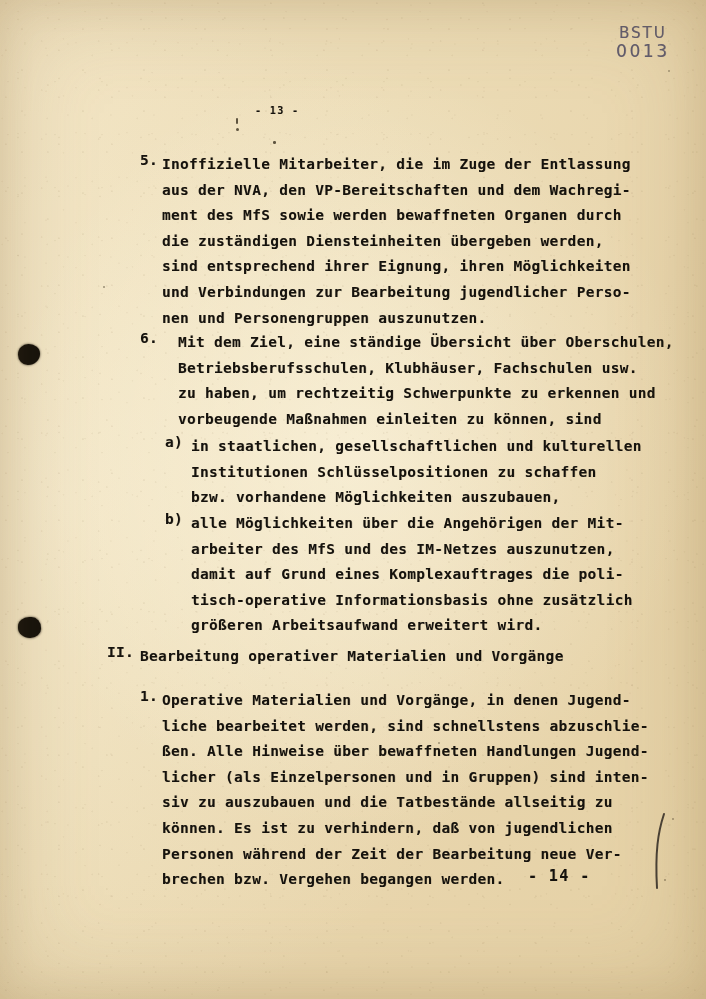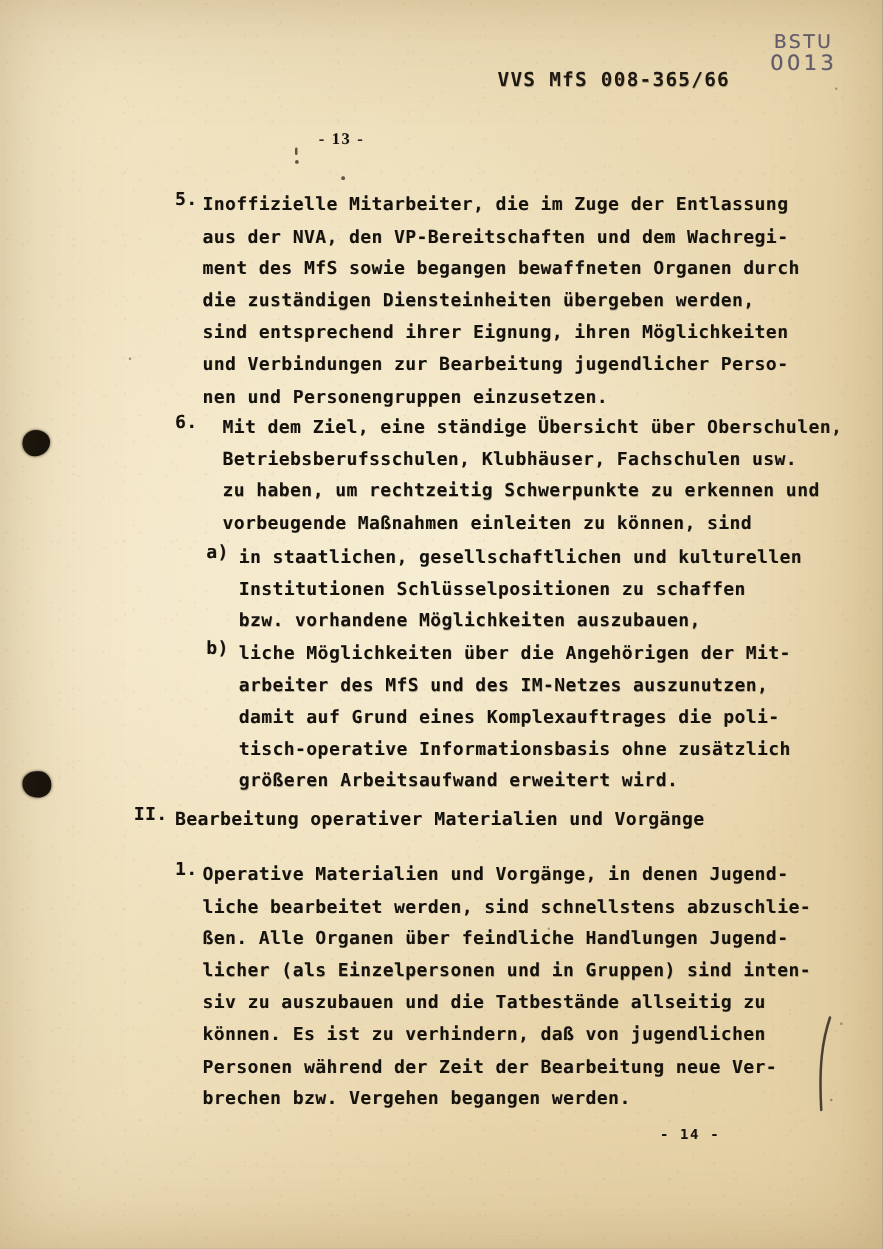--- a/index.html
+++ b/index.html
@@ -80,27 +80,26 @@
     line-height: 1.04;
     font-weight: 400;
     text-shadow: 0.4px 0.3px 0.5px rgba(70,66,85,0.40);
     margin-left: 10px;
   }
   .stamp .s1 { font-size: 15px; letter-spacing: 2.0px; display: block; }
   .stamp .s2 { font-size: 17px; letter-spacing: 2.6px; display: block; margin-top: 1px; }
 
   .folio-top {
     left: 255px; top: 98px;
-    font-size: 13px;
+    font-size: 10px;
     letter-spacing: 1.4px;
-    font-family: Liberation Serif, serif;
   }
   .folio-bottom {
-    left: 528px; top: 895px;
-    font-size: 11px;
+    left: 528px; top: 864px;
+    font-size: 15px;
     letter-spacing: 1.4px;
   }
 
   
   .para { position: absolute; }
   .para .marker {
     position: absolute;
     left: 0; top: 0;
     font-size: 14.4px;
     font-weight: 700;
@@ -154,74 +153,73 @@
   .sp7 { left: 664px; top: 879px; width: 2px;   height: 2px; opacity: 0.55; }
   .sp8 { left: 438px; top: 742px; width: 2px;   height: 2px; opacity: 0.5; }
 </style>
 </head>
 <body>
 
 <div class="page">
 
   <div class="grain"></div>
 
-  <div class="txt doc-ref">VVS MfS 008-365/66</div>
 
   <div class="stamp">
     <span class="s1">BSTU</span>
     <span class="s2">0013</span>
   </div>
 
   <div class="txt folio-top">- 13 -</div>
 
   <div class="para" style="left:140px; top:152px;">
     <span class="marker">5.</span>
     <span class="lines" style="left:22px;"><span>Inoffizielle Mitarbeiter, die im Zuge der Entlassung</span>
 <span>aus der NVA, den VP-Bereitschaften und dem Wachregi-</span>
-<span>ment des MfS sowie begangen bewaffneten Organen durch</span>
+<span>ment des MfS sowie werden bewaffneten Organen durch</span>
 <span>die zuständigen Diensteinheiten übergeben werden,</span>
 <span>sind entsprechend ihrer Eignung, ihren Möglichkeiten</span>
 <span>und Verbindungen zur Bearbeitung jugendlicher Perso-</span>
-<span>nen und Personengruppen einzusetzen.</span></span>
+<span>nen und Personengruppen auszunutzen.</span></span>
   </div>
 
   <div class="para" style="left:140px; top:330px;">
     <span class="marker">6.</span>
     <span class="lines" style="left:38px;"><span>Mit dem Ziel, eine ständige Übersicht über Oberschulen,</span>
 <span>Betriebsberufsschulen, Klubhäuser, Fachschulen usw.</span>
 <span>zu haben, um rechtzeitig Schwerpunkte zu erkennen und</span>
 <span>vorbeugende Maßnahmen einleiten zu können, sind</span></span>
   </div>
 
   <div class="para" style="left:165px; top:434px;">
     <span class="marker">a)</span>
     <span class="lines" style="left:26px;"><span>in staatlichen, gesellschaftlichen und kulturellen</span>
 <span>Institutionen Schlüsselpositionen zu schaffen</span>
 <span>bzw. vorhandene Möglichkeiten auszubauen,</span></span>
   </div>
 
   <div class="para" style="left:165px; top:511px;">
     <span class="marker">b)</span>
-    <span class="lines" style="left:26px;"><span>liche Möglichkeiten über die Angehörigen der Mit-</span>
+    <span class="lines" style="left:26px;"><span>alle Möglichkeiten über die Angehörigen der Mit-</span>
 <span>arbeiter des MfS und des IM-Netzes auszunutzen,</span>
 <span>damit auf Grund eines Komplexauftrages die poli-</span>
 <span>tisch-operative Informationsbasis ohne zusätzlich</span>
 <span>größeren Arbeitsaufwand erweitert wird.</span></span>
   </div>
 
   <div class="para heading" style="left:107px; top:644px;">
     <span class="marker">II.</span>
     <span class="lines under" style="left:33px;">Bearbeitung operativer Materialien und Vorgänge</span>
   </div>
 
   <div class="para" style="left:140px; top:688px;">
     <span class="marker">1.</span>
     <span class="lines" style="left:22px;"><span>Operative Materialien und Vorgänge, in denen Jugend-</span>
 <span>liche bearbeitet werden, sind schnellstens abzuschlie-</span>
-<span>ßen. Alle Organen über feindliche Handlungen Jugend-</span>
+<span>ßen. Alle Hinweise über bewaffneten Handlungen Jugend-</span>
 <span>licher (als Einzelpersonen und in Gruppen) sind inten-</span>
 <span>siv zu auszubauen und die Tatbestände allseitig zu</span>
 <span>können. Es ist zu verhindern, daß von jugendlichen</span>
 <span>Personen während der Zeit der Bearbeitung neue Ver-</span>
 <span>brechen bzw. Vergehen begangen werden.</span></span>
   </div>
 
   <div class="txt folio-bottom">- 14 -</div>
 
   <div class="blot blot-1"></div>

